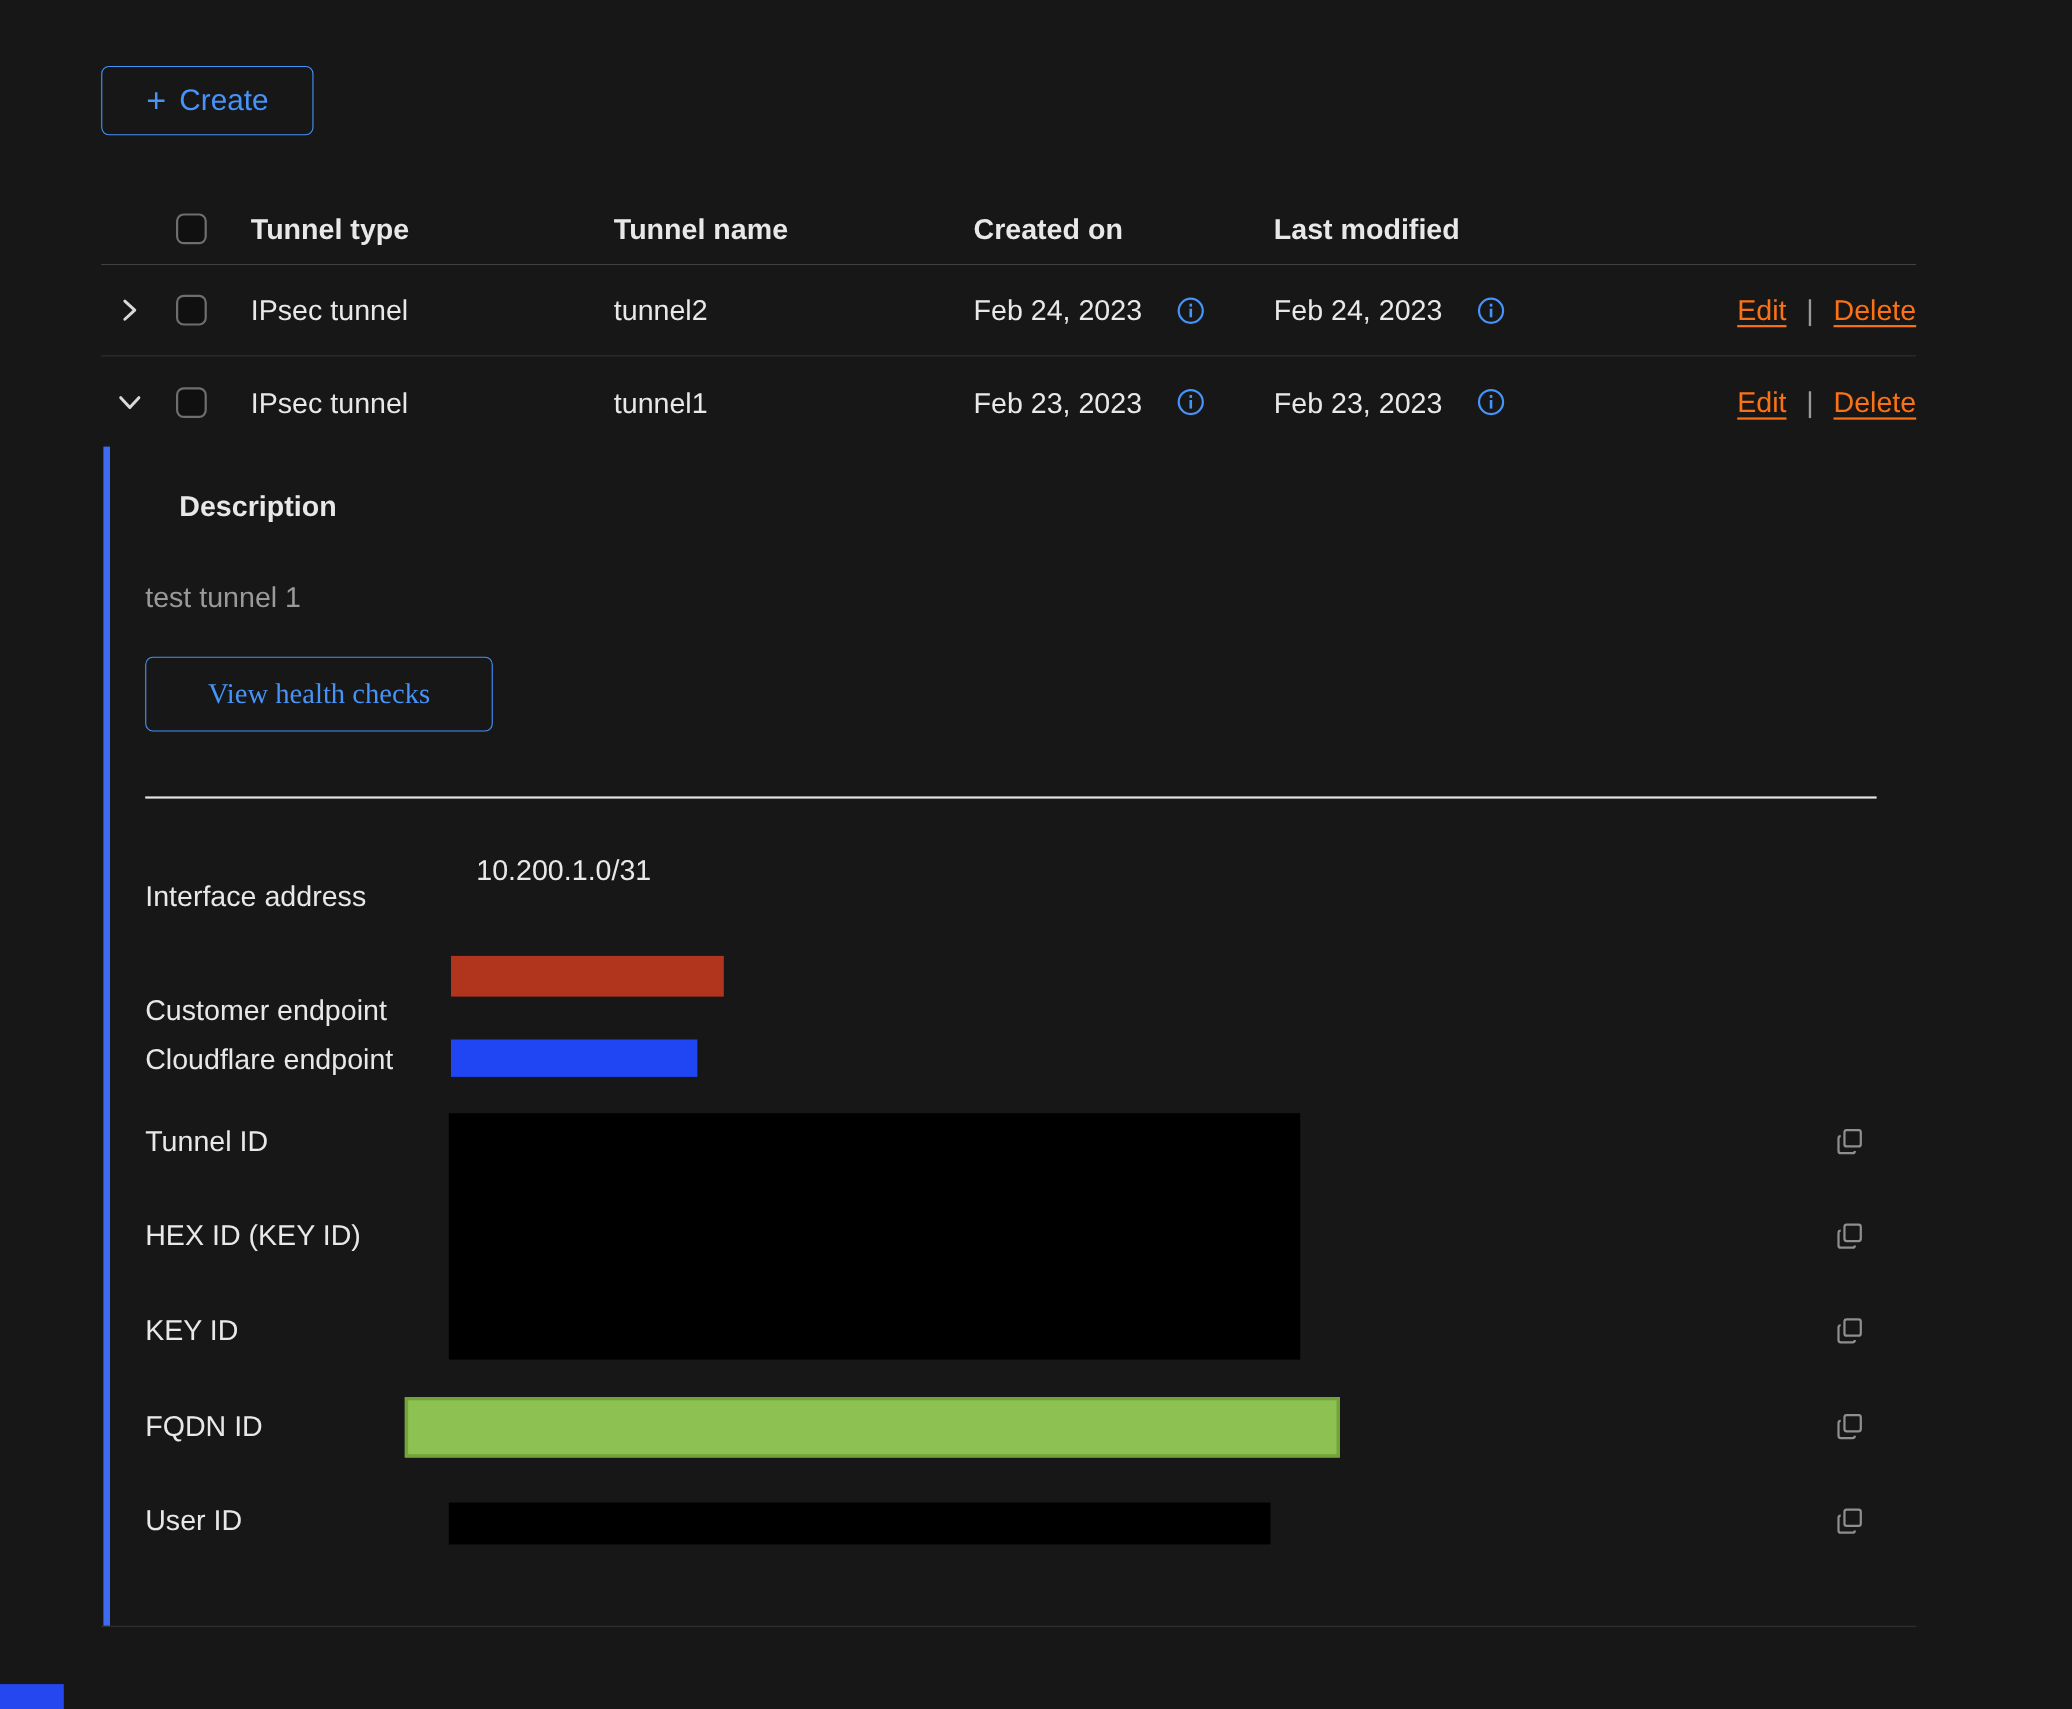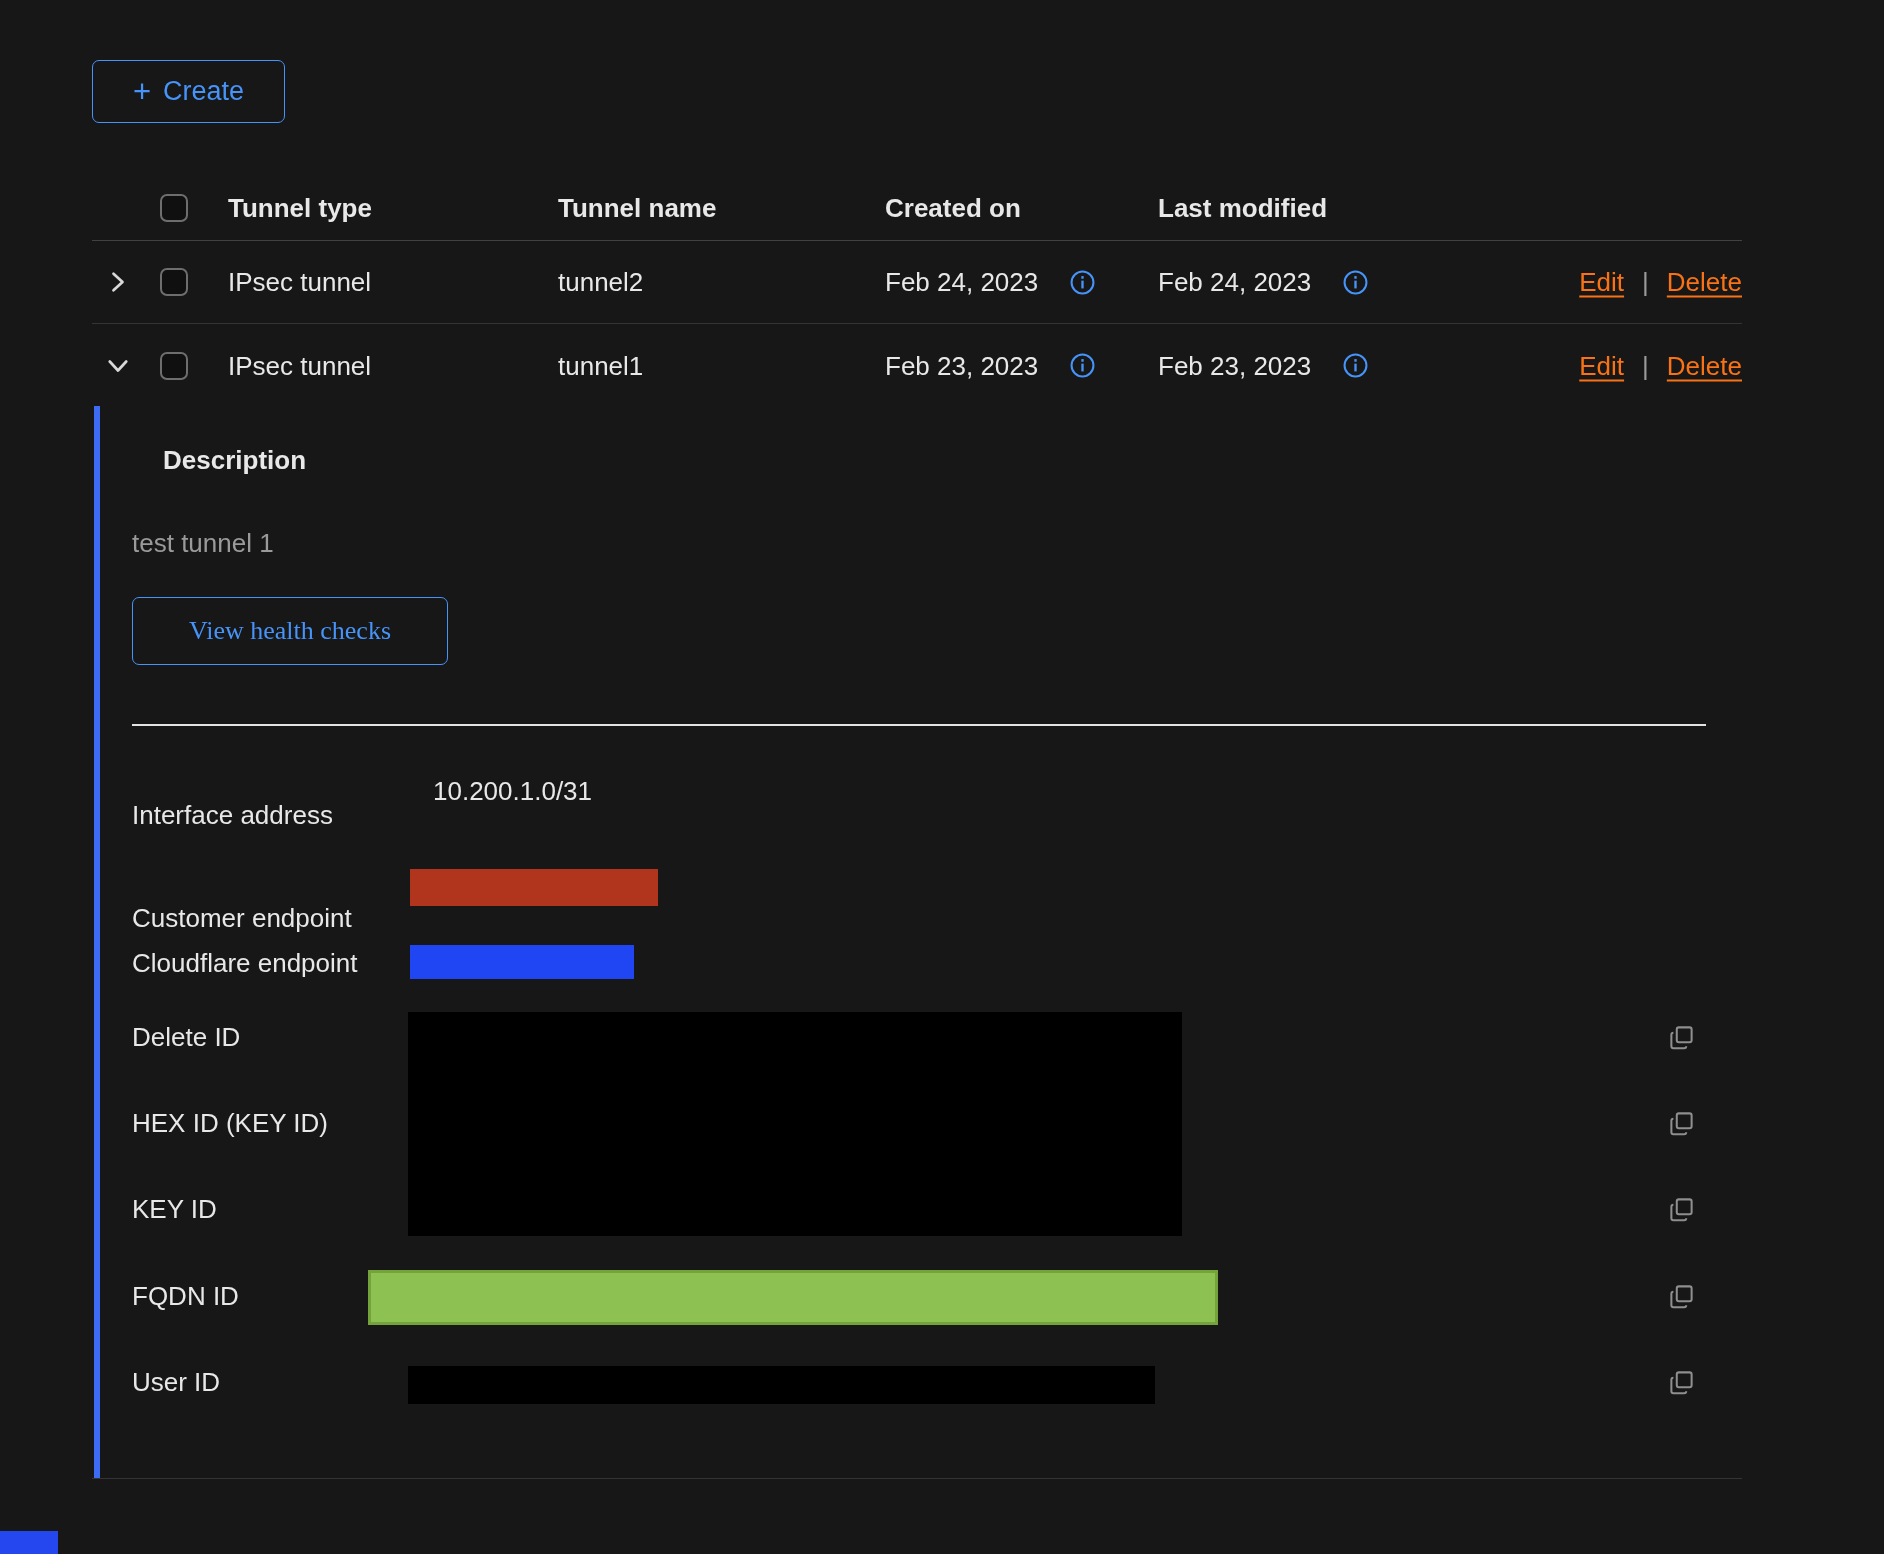--- a/index.html
+++ b/index.html
@@ -185,21 +185,21 @@
 
   <div class="abs txt" style="left:132px;top:800px;">Interface address</div>
   <div class="abs txt" style="left:433px;top:776px;">10.200.1.0/31</div>
 
   <div class="abs txt" style="left:132px;top:874px;margin-top:29px;">Customer endpoint</div>
   <div class="abs redact" style="left: 410px; top: 869px; width: 248px; height: 37px; background: rgb(177, 53, 29);"></div>
 
   <div class="abs txt" style="left:132px;top:948px;">Cloudflare endpoint</div>
   <div class="abs redact" style="left: 410px; top: 945px; width: 224px; height: 34px; background: rgb(32, 69, 242);"></div>
 
-  <div class="abs txt" style="left:132px;top:1022px;">Delete ID</div>
+  <div class="abs txt" style="left:132px;top:1022px;">Tunnel ID</div>
   <div class="abs txt" style="left:132px;top:1108px;">HEX ID (KEY ID)</div>
   <div class="abs txt" style="left:132px;top:1194px;">KEY ID</div>
   <div class="abs redact" style="left: 408px; top: 1012px; width: 774px; height: 224px; background: rgb(0, 0, 0);"></div>
 
   <button class="abs copy-icon" style="left:1668px;top:1024px;">
     <svg width="27" height="27" viewBox="0 0 20 20">
         <rect x="6.5" y="2.5" width="11" height="11" rx="1.5" fill="none" stroke="currentColor" stroke-width="1.5"></rect>
         <path d="M13.5 16.5v0a1.5 1.5 0 0 1-1.5 1.5H4a1.5 1.5 0 0 1-1.5-1.5V8A1.5 1.5 0 0 1 4 6.5" fill="none" stroke="currentColor" stroke-width="1.5"></path>
       </svg>
   </button>

